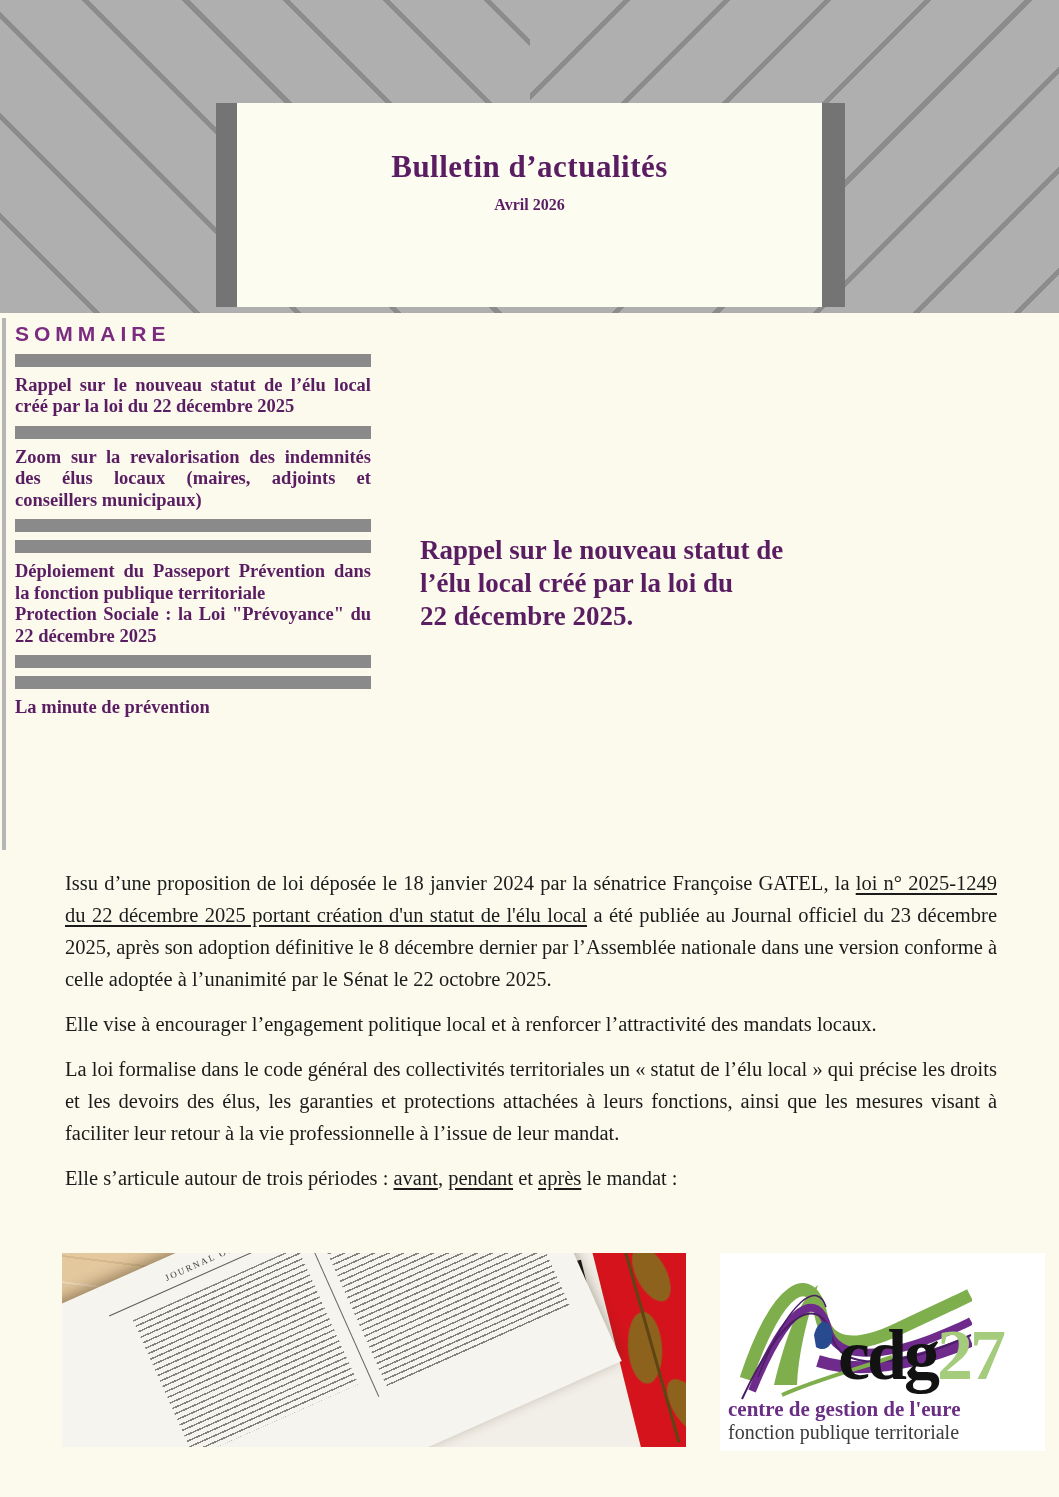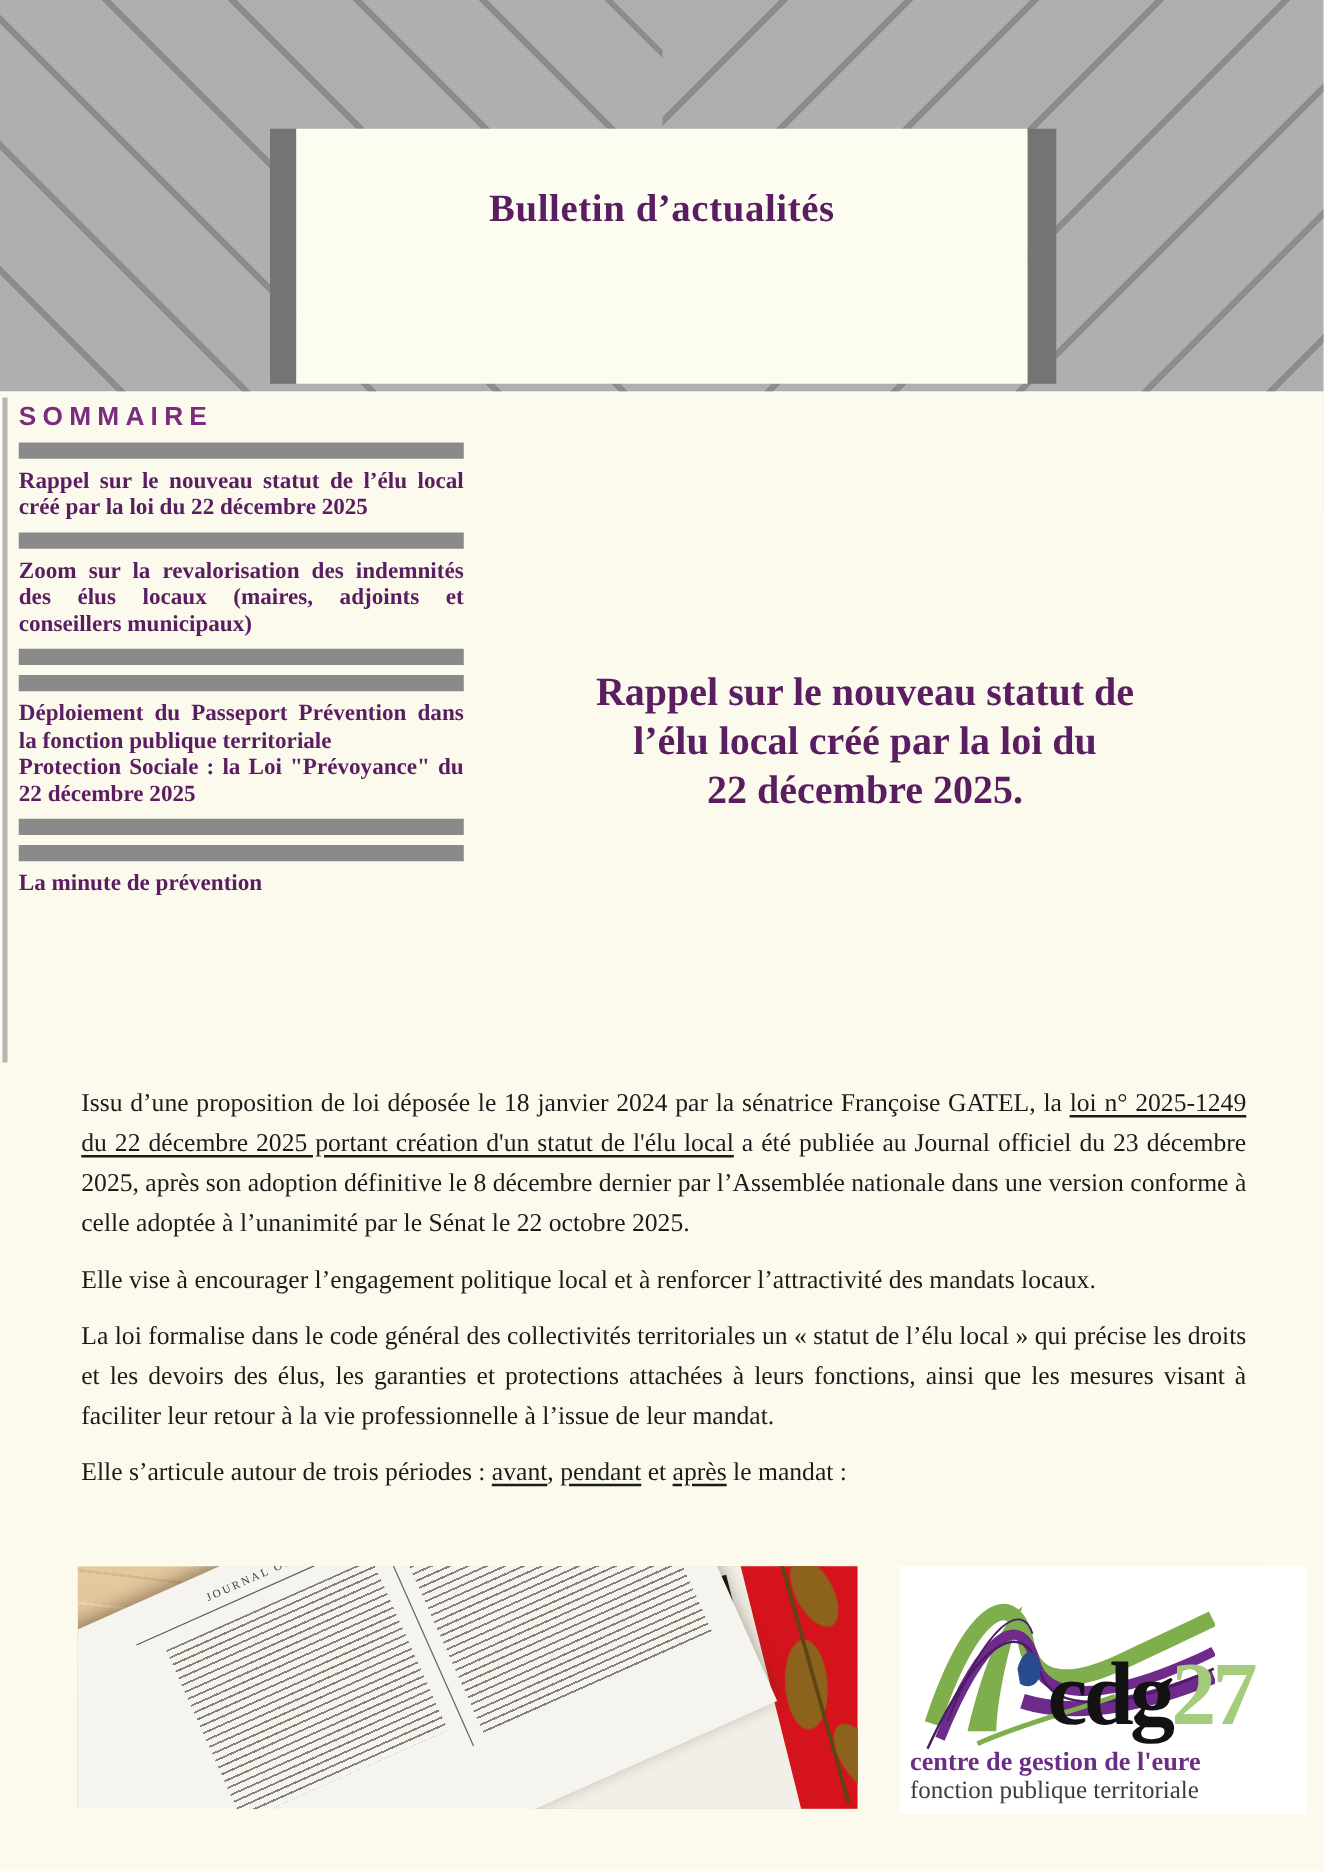--- a/index.html
+++ b/index.html
@@ -33,22 +33,22 @@
     font-family:"Liberation Sans", sans-serif; font-size:21px; font-weight:600;
     letter-spacing:5px; color:var(--sommaire-heading,#7B2C7F); margin-bottom:2px;
   }
   .som-bar { height:13px; background:var(--divider,#8A8A8A); margin:8px 0; }
   .som-item {
     font-size:18.5px; font-weight:bold; color:var(--purple,#5A1D62);
     line-height:1.16; text-align:justify; white-space:pre-line; cursor:pointer;
   }
   
   .article-title {
-    position:absolute; left:392px; top:534px; width:600px; text-align:center;
-    font-size:32px; font-weight:bold; color:var(--purple,#5A1D62);
+    position:absolute; left:420px; top:534px; width:600px; 
+    font-size:27px; font-weight:bold; color:var(--purple,#5A1D62);
     line-height:1.22; white-space:pre-line;
   }
   .body-col { position:absolute; left:65px; top:868px; width:932px; }
   .body-para {
     font-size:20.5px; color:var(--body-text,#1B1B1B); line-height:1.56;
     text-align:justify; margin-bottom:13px;
   }
   .body-para span.u { text-decoration:underline; text-decoration-thickness:1.5px; text-underline-offset:3px; }
   .body-para span.link { cursor:pointer; }
 
@@ -105,20 +105,21 @@
 
 <div class="page">
 
   <div class="header">
     <div class="stripes left"></div>
     <div class="stripes right"></div>
     <div class="flank flank-l"></div>
     <div class="flank flank-r"></div>
     <div class="masthead">
       <div class="mast-title">Bulletin d’actualités</div>
+      <div class="mast-sub">Avril 2026</div>
     </div>
   </div>
 
   <div class="side-rule"></div>
   <div class="sommaire">
     <div class="som-head">SOMMAIRE</div>
     <div id="som-list">
         <div class="som-bar"></div>
         <div class="som-item">Rappel sur le nouveau statut de l’élu local créé par la loi du 22 décembre 2025</div>
         <div class="som-bar"></div>

